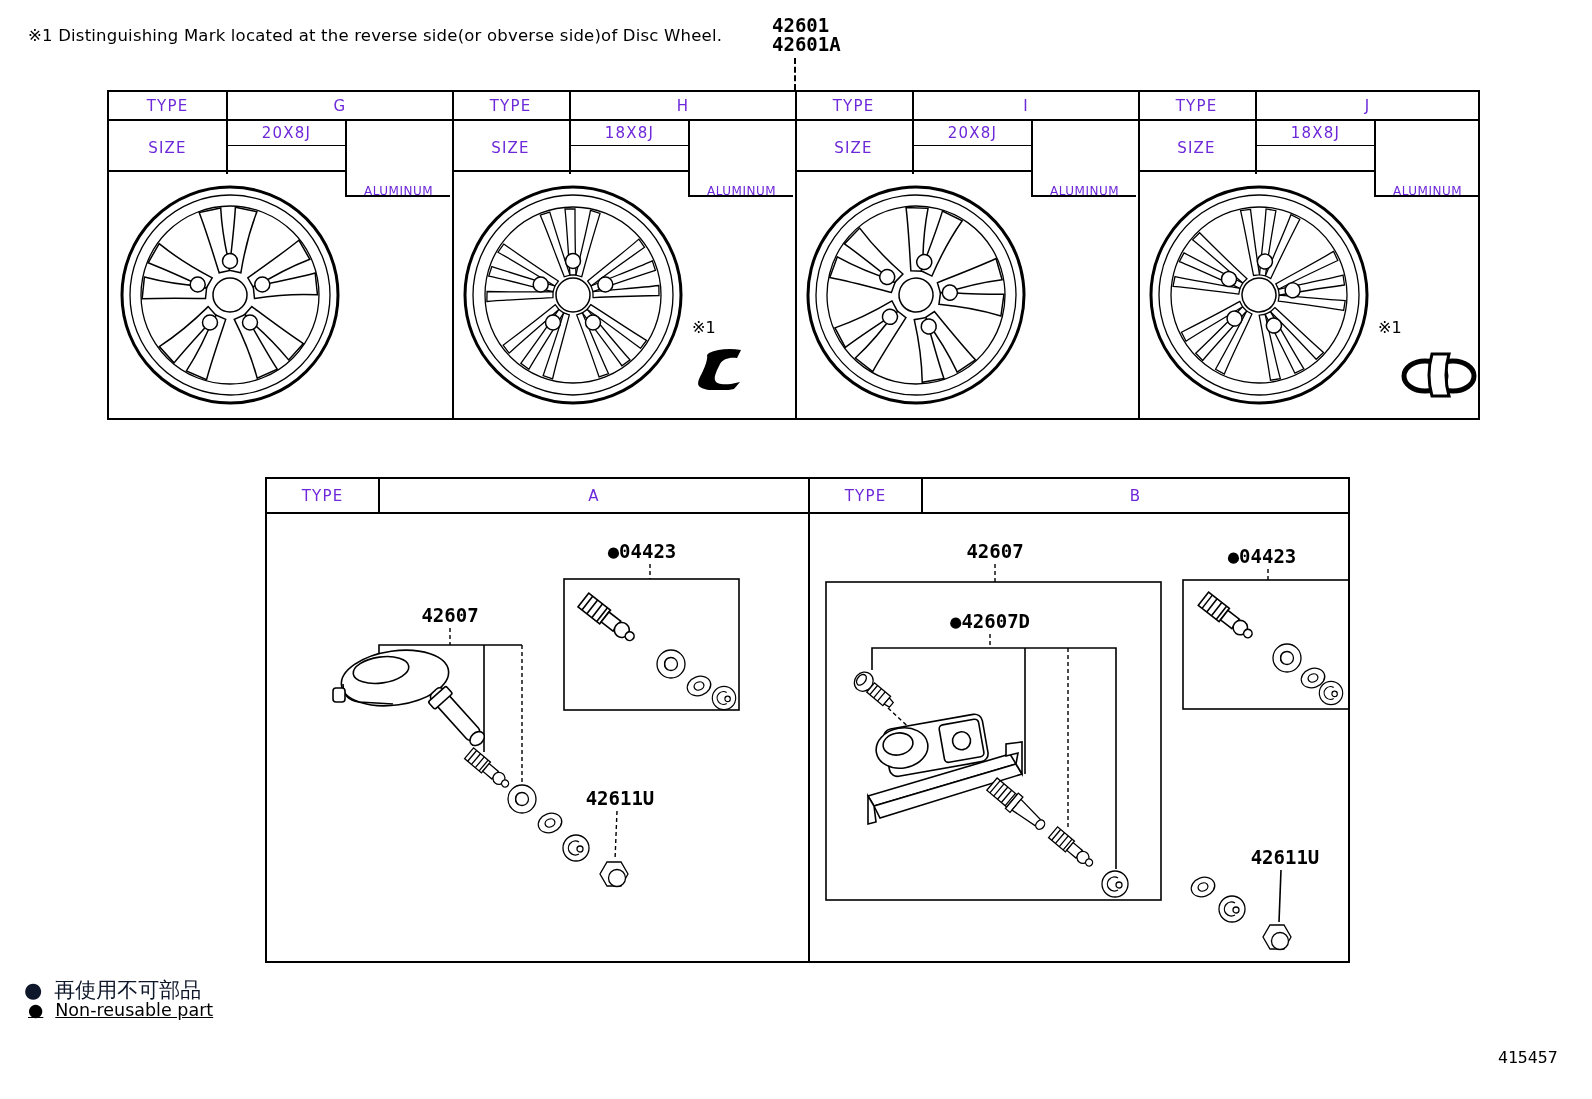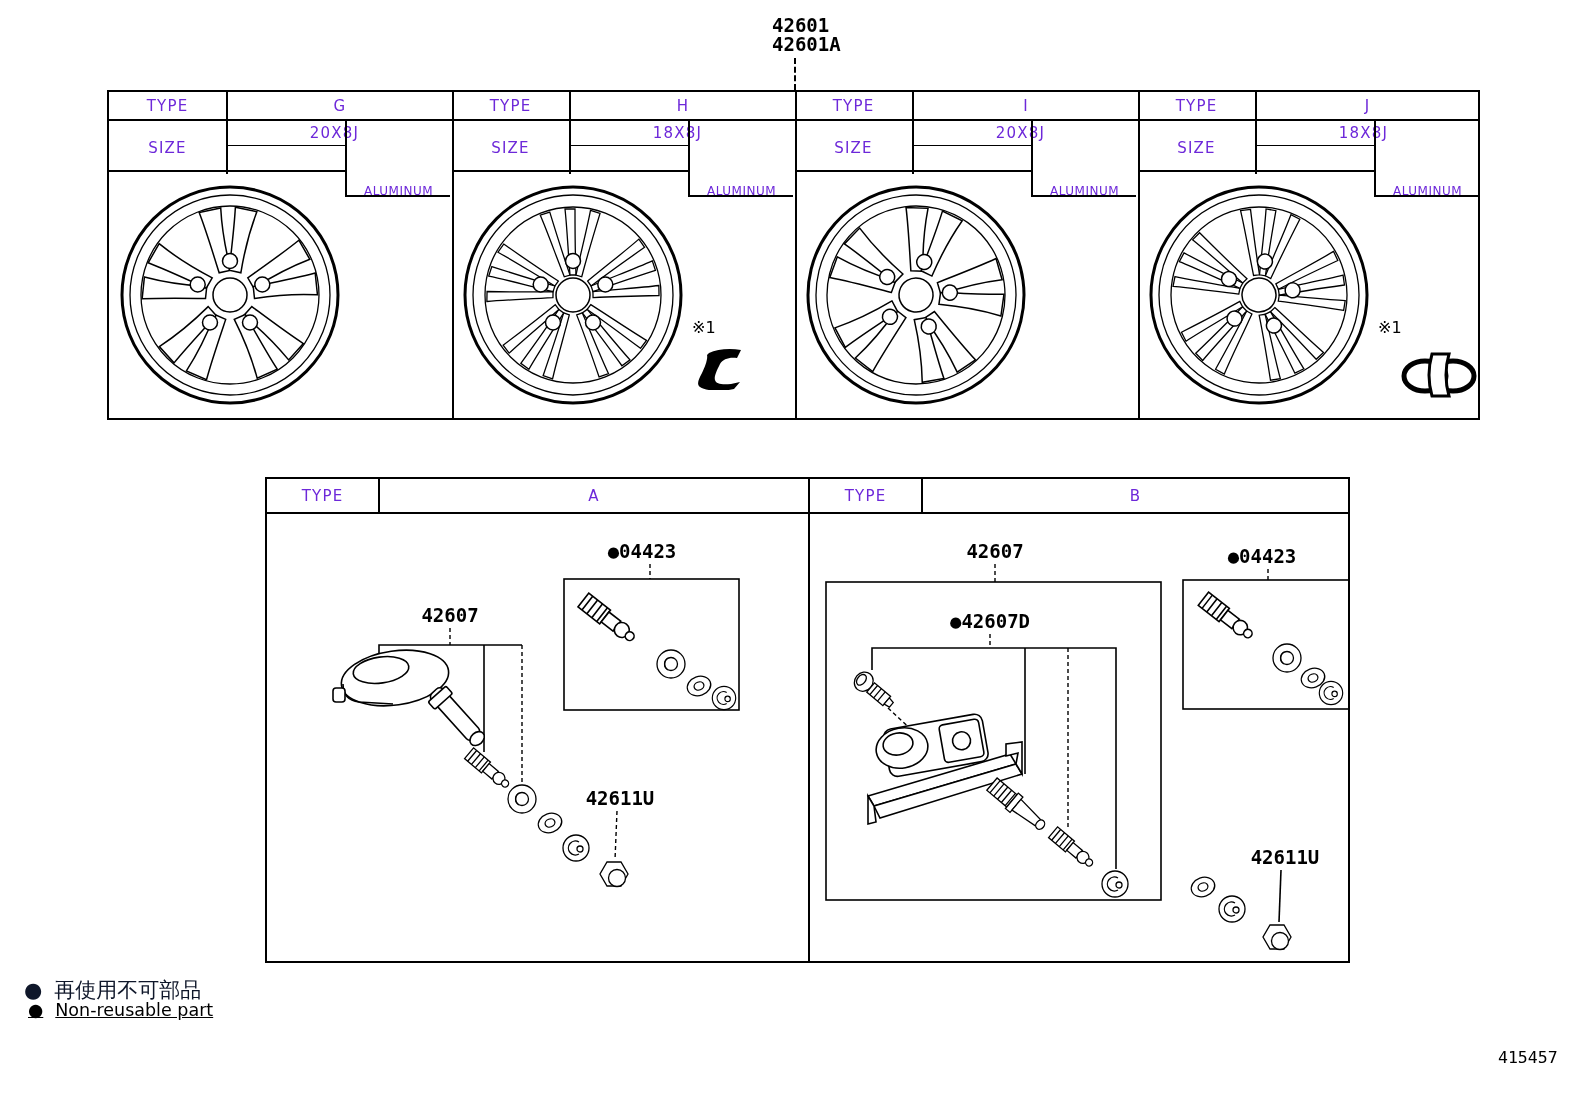--- a/index.html
+++ b/index.html
@@ -11,21 +11,21 @@
 
   
   .wtable{position:absolute;left:107px;top:90px;width:1373px;height:330px;border:2px solid #000;box-sizing:border-box;}
   .wblock{position:absolute;top:0;height:100%;width:343px;}
   .wblock.bdr{border-right:2px solid #000;}
   .cellc{display:flex;align-items:center;justify-content:center;font-size:15px;letter-spacing:1.2px;color:#6d28d9;}
   .hrow{position:absolute;top:0;left:0;right:0;height:27px;border-bottom:2px solid #000;}
   .tl{position:absolute;left:0;top:0;width:119px;height:27px;border-right:2px solid #000;box-sizing:border-box;}
   .tv{position:absolute;left:119px;top:0;right:0;height:27px;}
   .sl{position:absolute;left:0;top:29px;width:119px;height:53px;border-right:2px solid #000;box-sizing:border-box;}
-  .sv{position:absolute;left:119px;top:29px;width:117px;height:24px;padding-left:48px;}
+  .sv{position:absolute;left:119px;top:29px;width:117px;height:24px;}
   .szmid{position:absolute;left:119px;top:53px;width:117px;height:0;border-top:1px solid #000;}
   .szbot{position:absolute;left:0;top:78px;width:236px;height:0;border-top:2px solid #000;}
   .rcol{position:absolute;left:236px;top:29px;width:105px;height:76px;border-left:2px solid #000;border-bottom:2px solid #000;box-sizing:border-box;}
   .alum{position:absolute;left:238px;top:87px;width:103px;height:24px;font-size:12px;letter-spacing:.5px;text-align:center;}
   .wheel{position:absolute;left:6px;top:88px;width:230px;height:230px;}
   .markref{position:absolute;left:240px;top:226px;width:60px;font-size:16px;color:#000;}
   .mh{position:absolute;left:243px;top:256px;width:58px;height:42px;}
   .mj{position:absolute;left:260px;top:258px;width:82px;height:48px;}
 
   
@@ -146,20 +146,21 @@
         <ellipse cx="-19" cy="0" rx="4" ry="6"></ellipse>
       <path d="M-7 -6 H14 V6 H-7 Z"></path>
         <path d="M-3 -6 V6 M2 -6 V6 M7 -6 V6" fill="none"></path>
       <path d="M14 -4 L20 -3 L20 3 L14 4 Z"></path>
     </g>
   </defs>
 </svg>
 
 <div class="canvas">
 
+  <div class="note">※1 Distinguishing Mark located at the reverse side(or obverse side)of Disc Wheel.</div>
 
   <div class="fignum">
     <div>42601</div>
     <div>42601A</div>
   </div>
   <div class="figleader"></div>
 
   <div class="wtable">
 
     <div class="wblock bdr" style="left:0">

